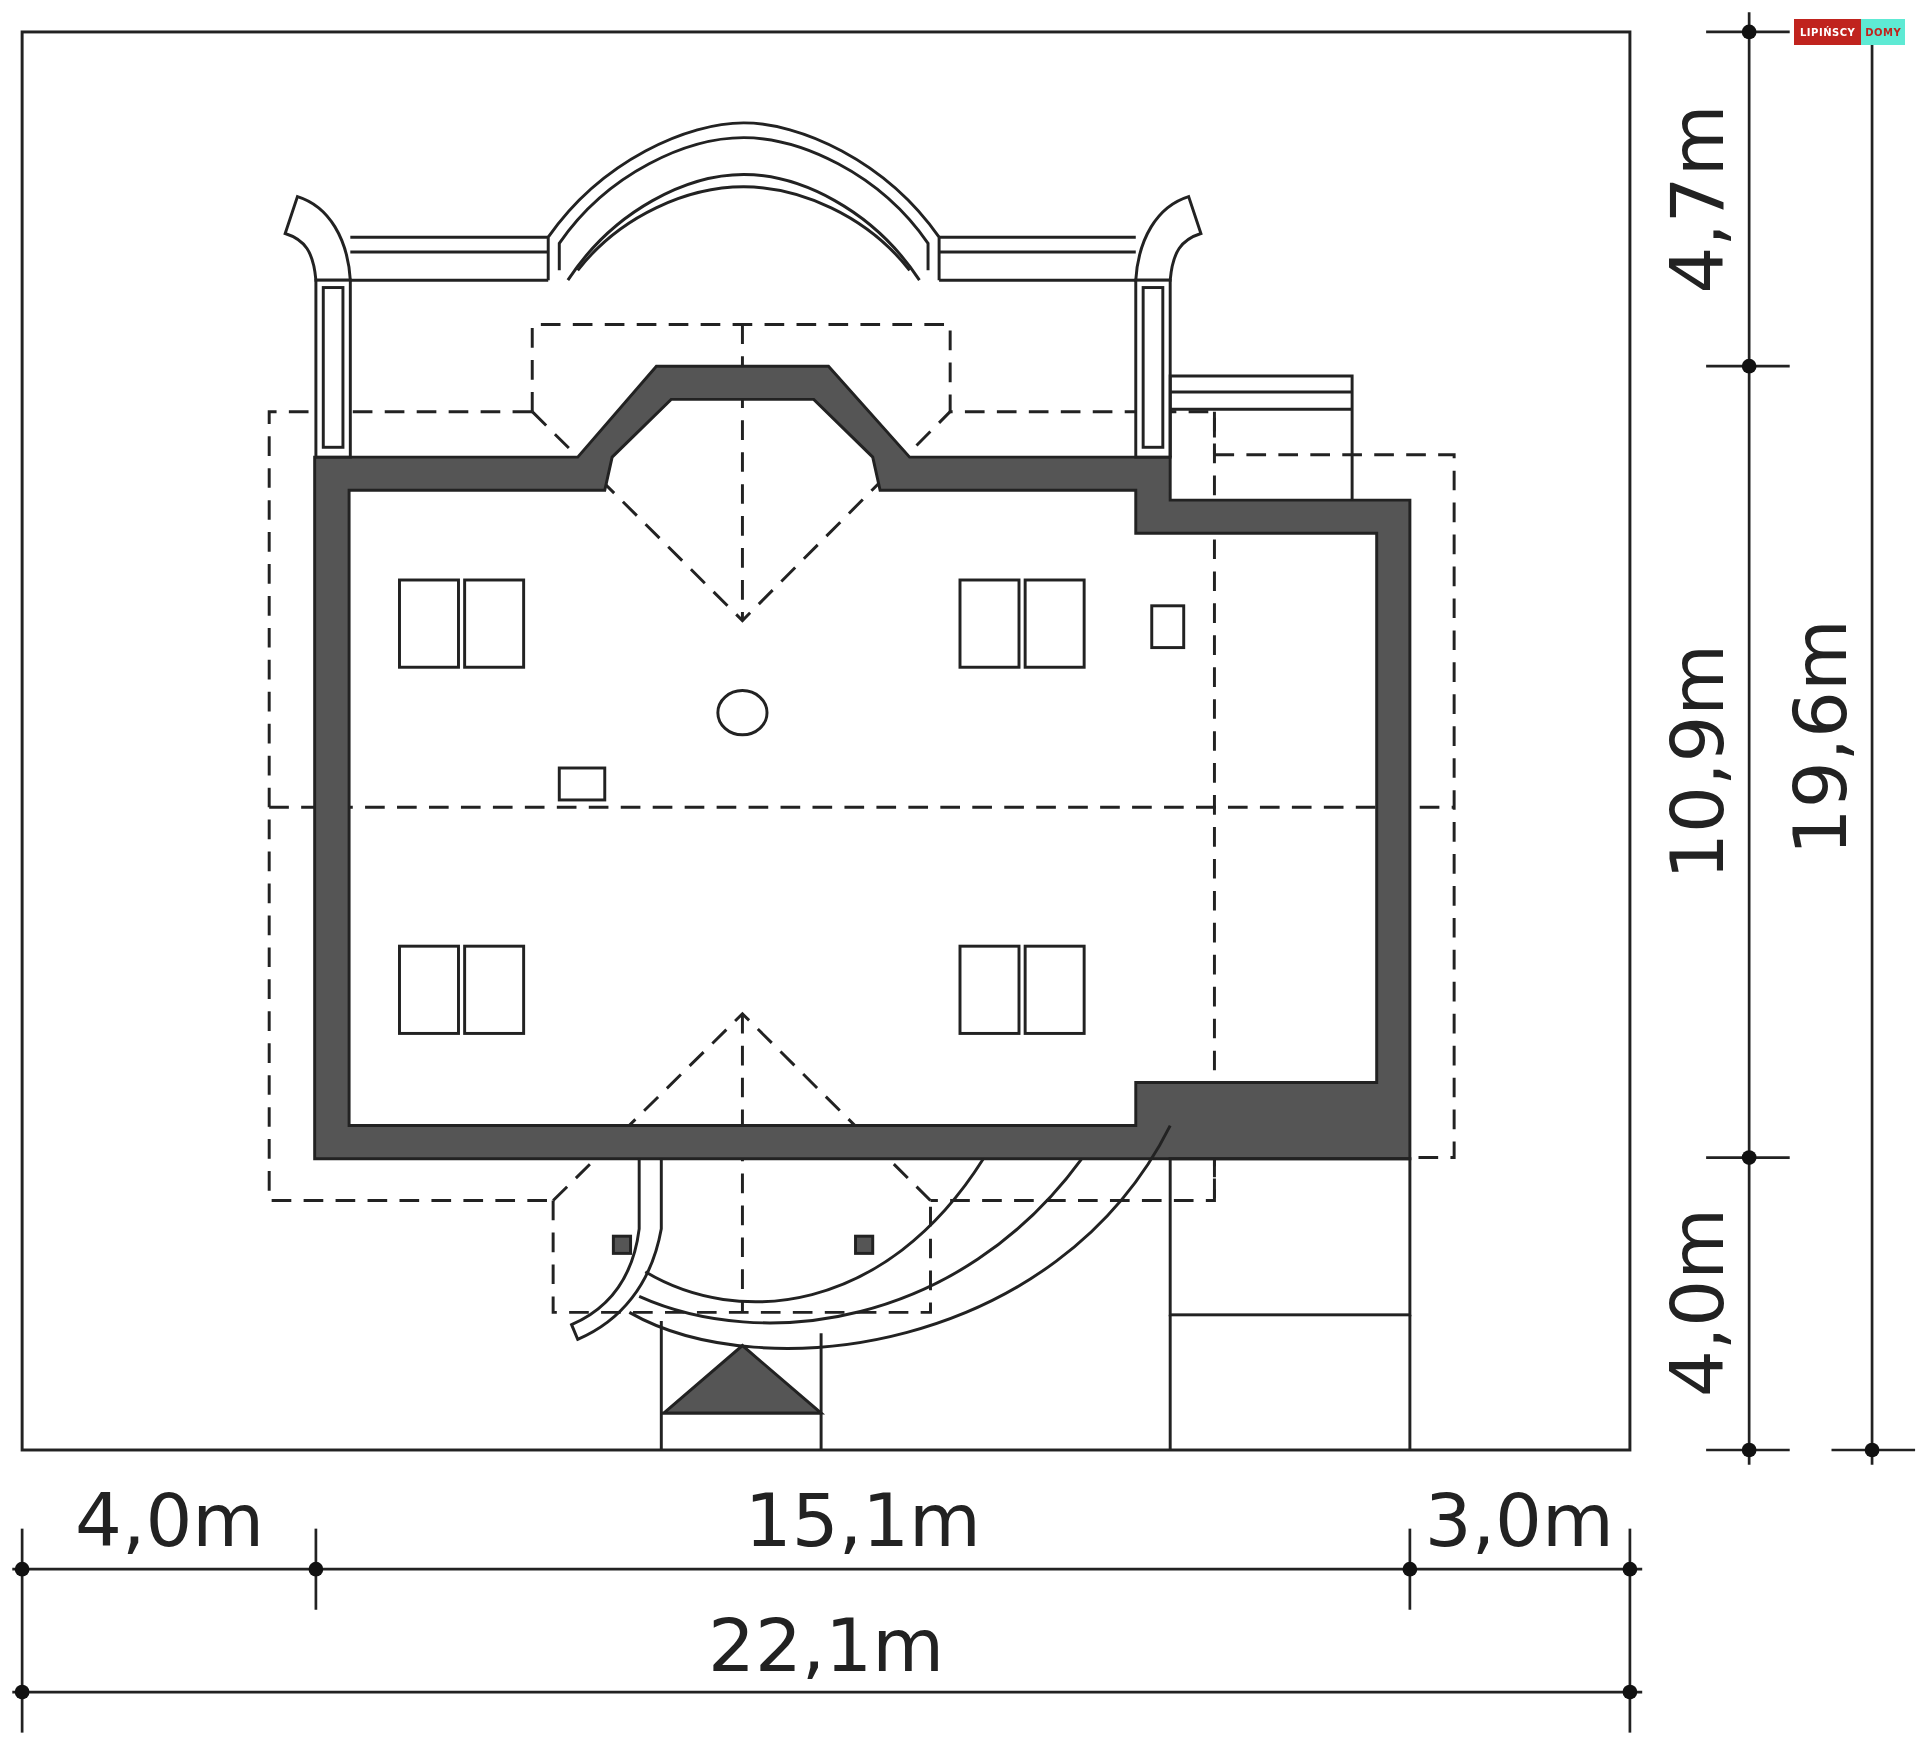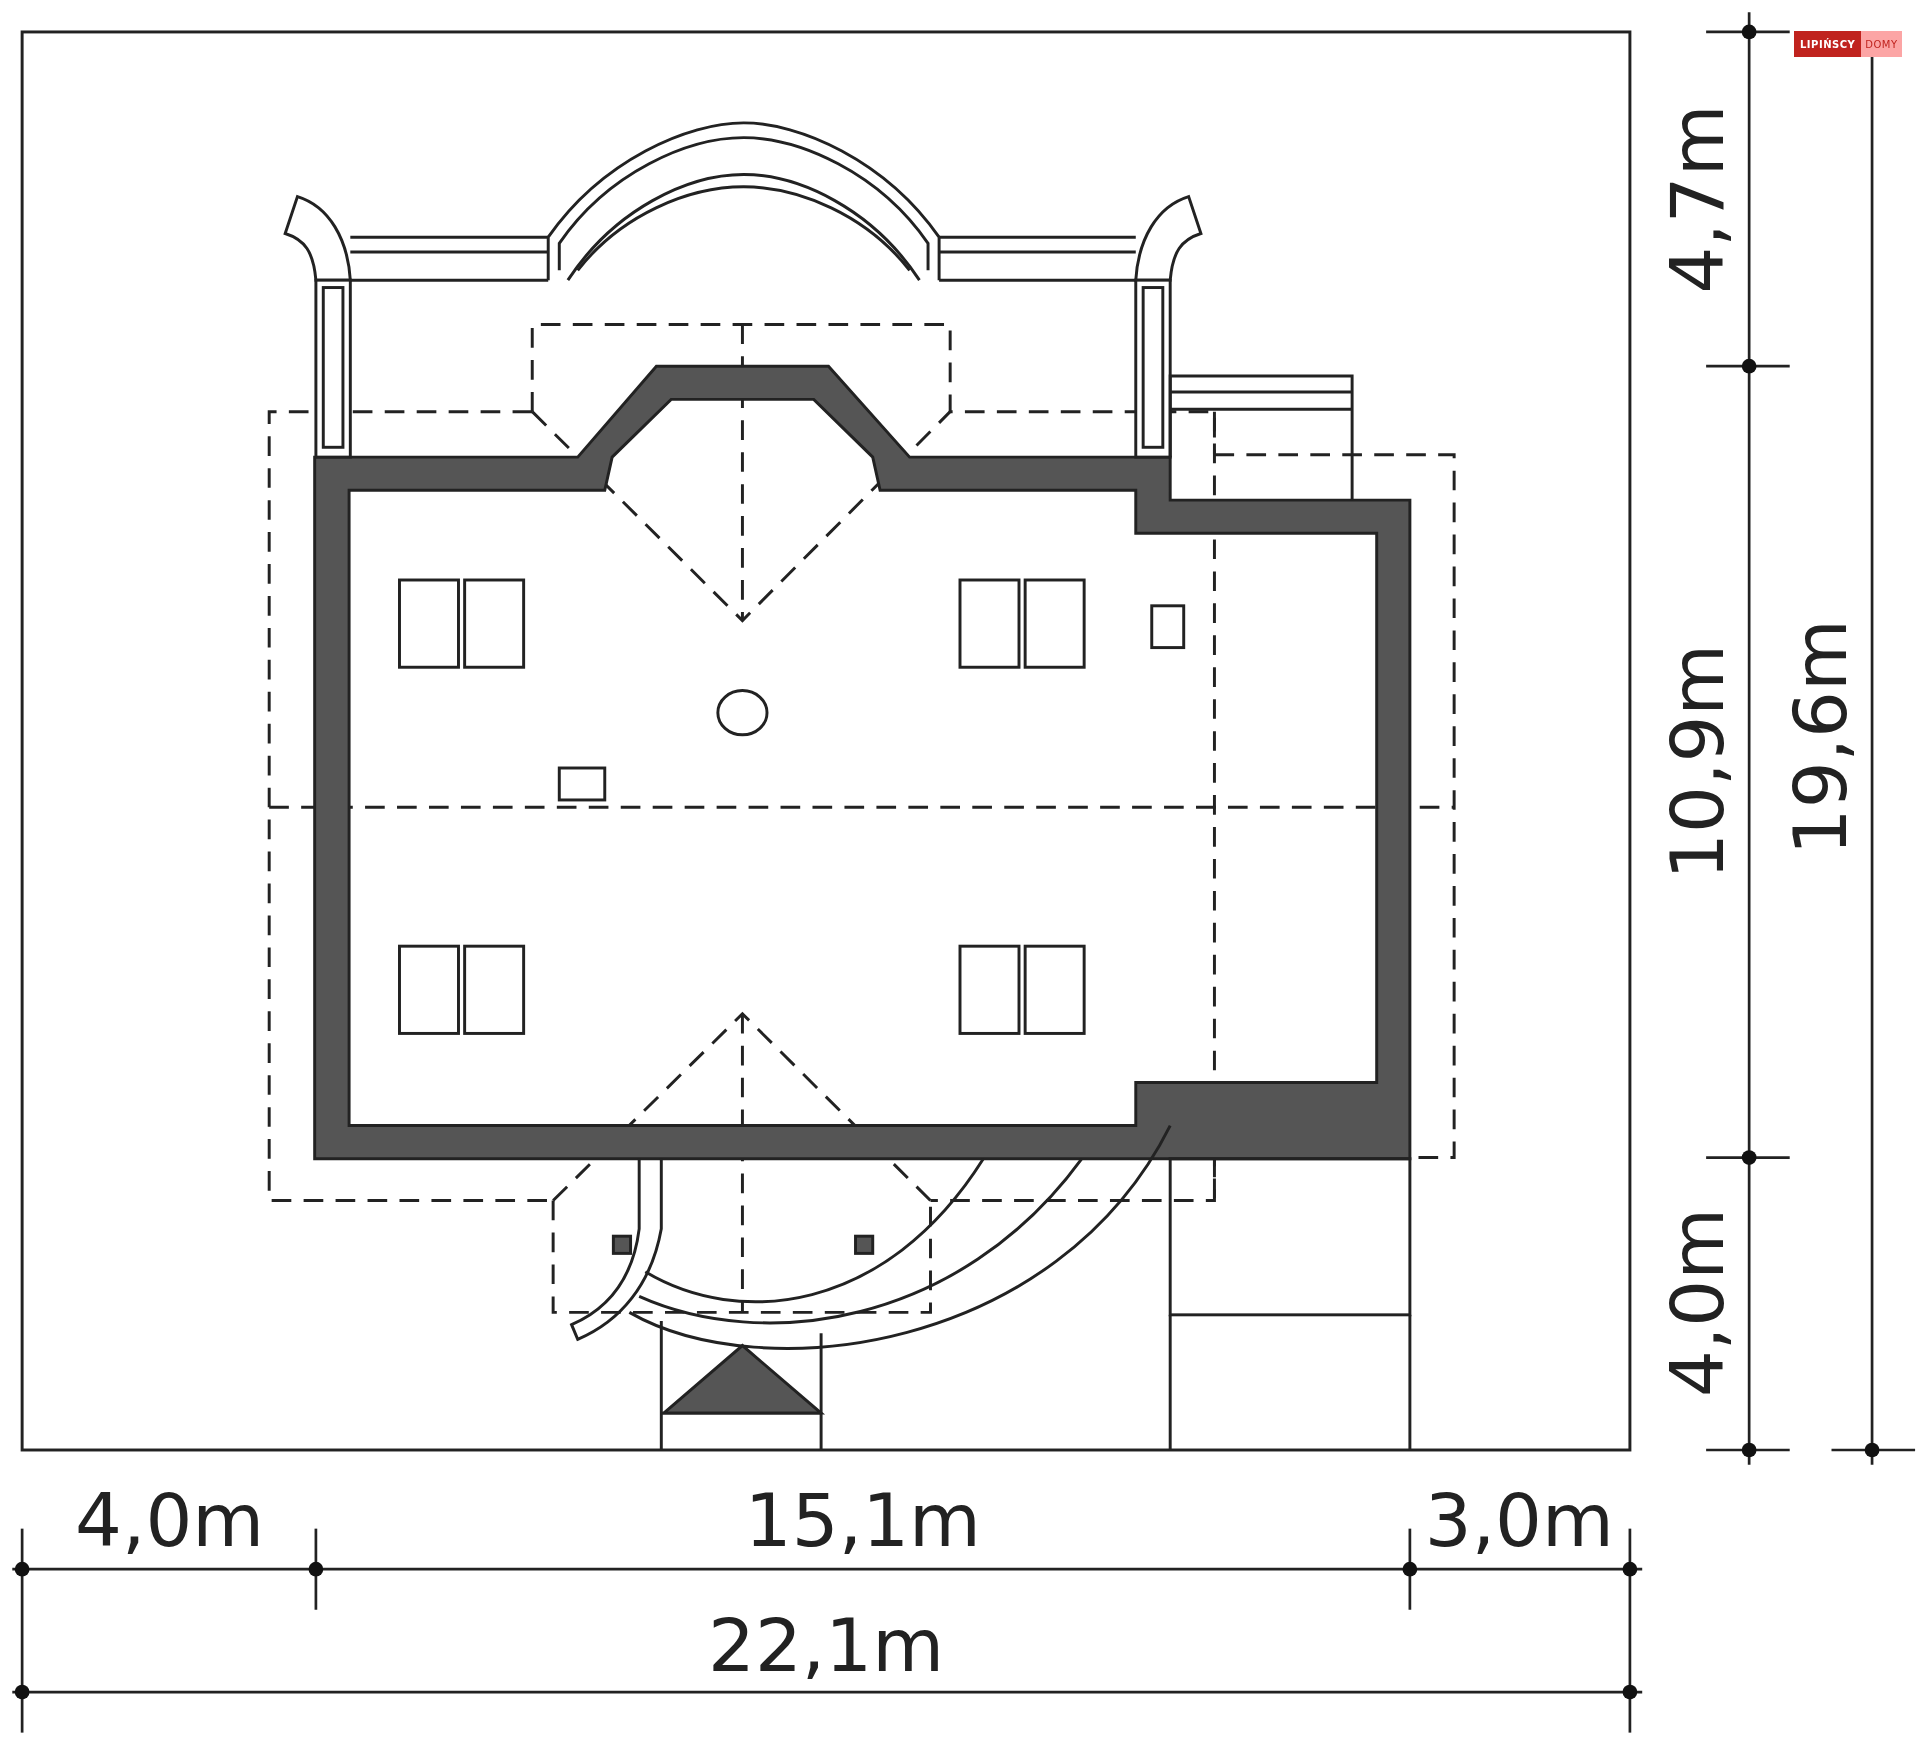--- a/index.html
+++ b/index.html
@@ -5,23 +5,23 @@
   html, body { margin:0; padding:0; background:#ffffff; }
   body { width:1920px; height:1740px; overflow:hidden; position:relative; font-family:"DejaVu Sans", sans-serif; }
   #plan { position:absolute; left:0; top:0; width:1920px; height:1740px; }
   .ln { stroke:#222; stroke-width:2.4; fill:none; }
   .lnw { stroke:#222; stroke-width:2.4; fill:#fff; }
   .wall { fill:#555555; stroke:#222; stroke-width:2.4; }
   .dash { stroke:#222; stroke-width:2.4; fill:none; stroke-dasharray:16 10; }
   .dim { stroke:#222; stroke-width:2.2; fill:none; }
   .dot { fill:#111; }
   .dimtext { font-family:"DejaVu Sans", sans-serif; font-size:60px; fill:#222; }
-  .logo { position:absolute; left:1794px; top:19px; height:26px; display:flex; align-items:stretch; font-family:"DejaVu Sans", sans-serif; font-weight:bold; font-size:10px; letter-spacing:0.5px;margin-top:12px; }
+  .logo { position:absolute; left:1794px; top:19px; height:26px; display:flex; align-items:stretch; font-family:"DejaVu Sans", sans-serif; font-weight:bold; font-size:10px; letter-spacing:0.5px; }
   .logo .l1 { background:#c0231e; color:#fff; padding:0 6px; display:flex; align-items:center; }
-  .logo .l2 { color:#c0231e; background:#fca5a5; padding:0 4px; display:flex; align-items:center; font-weight:normal; }
+  .logo .l2 { color:#c0231e; background:#5eead4; padding:0 4px; display:flex; align-items:center; font-weight:bold; }
 </style>
 </head>
 <body>
 
 <svg id="plan" viewBox="0 0 1562 1416" preserveAspectRatio="none" xmlns="http://www.w3.org/2000/svg">
 
   <rect x="18" y="26" width="1308" height="1154" class="ln"></rect>
 
   <g>
     <polyline class="dash" points="433,335 219,335 219,977 450,977"></polyline>

